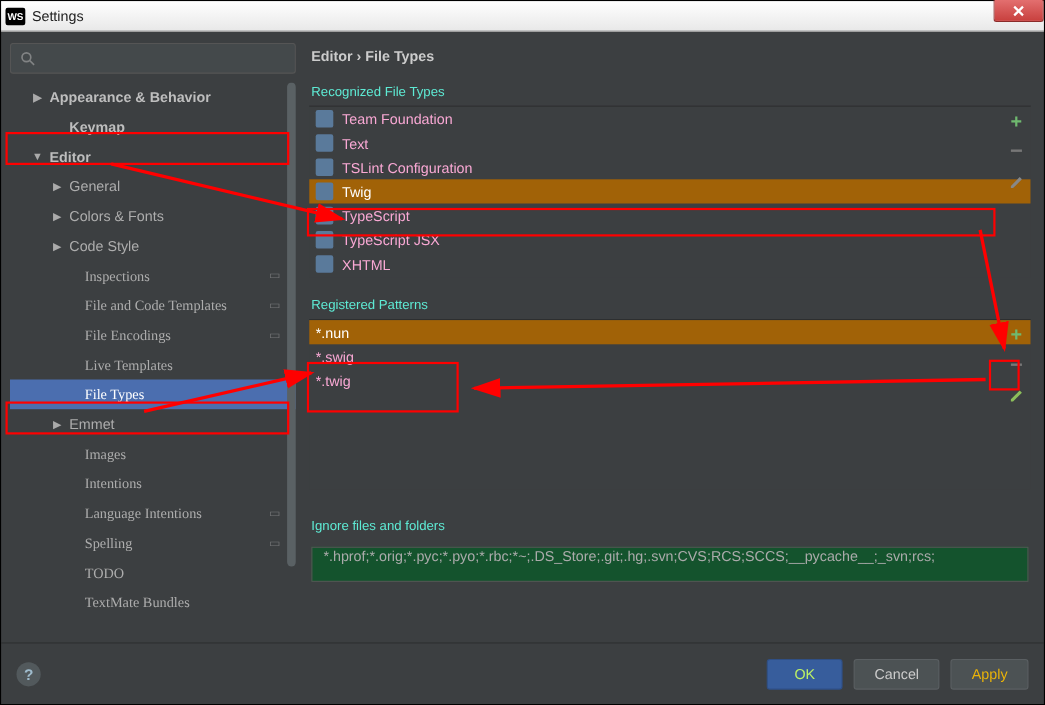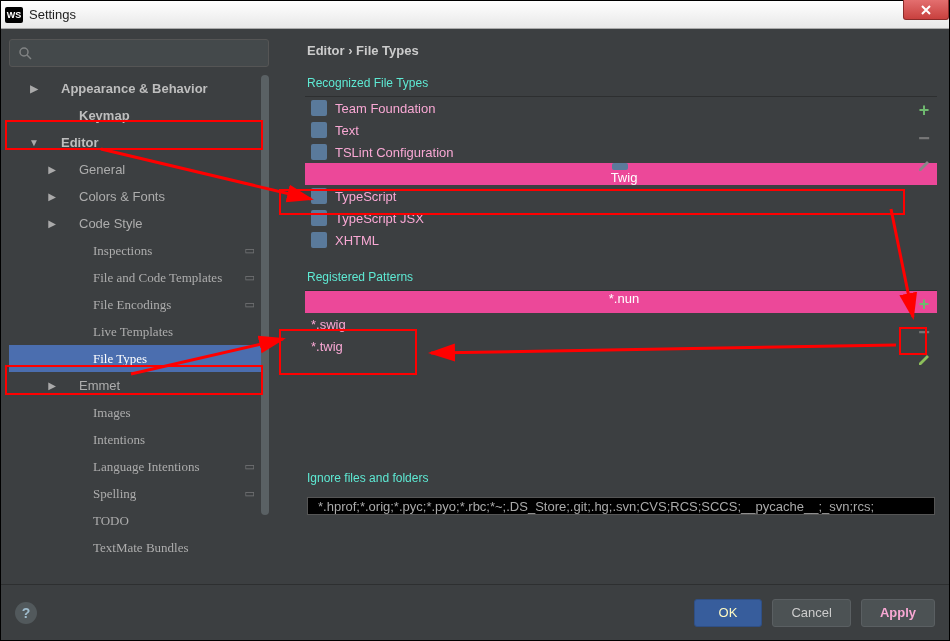--- a/index.html
+++ b/index.html
@@ -115,37 +115,36 @@
       background: #4b6eaf;
       color: #fff;
     }
     .tree-arrow {
       width: 14px;
       display: inline-flex;
       justify-content: center;
       color: #aaa;
       font-size: 10px;
     }
-    .tree-label { margin-left: 20px; }
+    .tree-label { margin-left: 4px; }
     .tree-item .proj-icon {
       margin-left: auto;
       margin-right: 14px;
       opacity: 0.5;
       font-size: 11px;
     }
     .l1 { padding-left: 18px; }
     .l2 { padding-left: 36px; }
     .l3 { padding-left: 50px; font-family: Liberation Serif, serif; }
     .main {
       flex: 1;
       display: flex;
       flex-direction: column;
       overflow: hidden;
       padding-right: 4px;
-      margin-left: 24px;
     }
     .breadcrumb {
       font-weight: bold;
       color: #ccc;
       padding: 4px 2px 14px 2px;
     }
     .section-label {
       color: #5eead4;
       font-size: 12px;
       padding: 4px 2px 6px 2px;
@@ -158,23 +157,22 @@
     .ft-list { height: 156px; overflow: hidden; }
     .pat-list { height: 155px; overflow: hidden; }
     .list-row {
       height: 22px;
       display: flex;
       align-items: center;
       padding-left: 6px;
       color: #f9a8d4;
     }
     .list-row.selected {
-      background: #ec4899;
+      background: #a16207;
       color: #fff;
-      flex-direction: column;
     }
     .ft-icon {
       width: 16px;
       height: 16px;
       margin-right: 8px;
       display: inline-flex;
       align-items: center;
       justify-content: center;
       font-size: 10px;
       background: #5a7a9b;
@@ -199,24 +197,24 @@
     .plus { color: #6fb96f; font-size: 18px; font-weight: bold; }
     .minus { color: #777; font-size: 20px; font-weight: bold; line-height: 0; }
     .pencil { color: #777; }
     .pencil.green { color: #8dbf5b; }
     .divider { height: 14px; }
     .ignore-field {
       margin: 8px 2px 0 2px;
     }
     .ignore-input-wrap {
       border: 1px solid #555;
-      background: #000000;
-      height: 18px;
-      display: flex;
-      align-items: flex-end;
+      background: #14532d;
+      height: 32px;
+      display: flex;
+      align-items: flex-start;
       padding: 0 10px;
       margin-top: 6px;
     }
     .ignore-input {
       background: transparent;
       border: none;
       color: #aaa;
       width: 100%;
       font-size: 13px;
       outline: none;
@@ -252,24 +250,24 @@
       border: 1px solid #5a5f62;
       background: #4c5254;
       color: #ccc;
       display: flex;
       align-items: center;
       cursor: pointer;
     }
     .btn.primary {
       background: #375d9c;
       border-color: #2f4f85;
-      color: #fef9c3;
+      color: #bef264;
       padding: 0 24px;
     }
-    .btn.disabled { color: #f9a8d4; font-weight: bold; }
+    .btn.disabled { color: #eab308; }
     
     .hl {
       position: absolute;
       border: 2px solid #ff0000;
       pointer-events: none;
     }
     .arrows {
       position: absolute;
       inset: 0;
       pointer-events: none;

